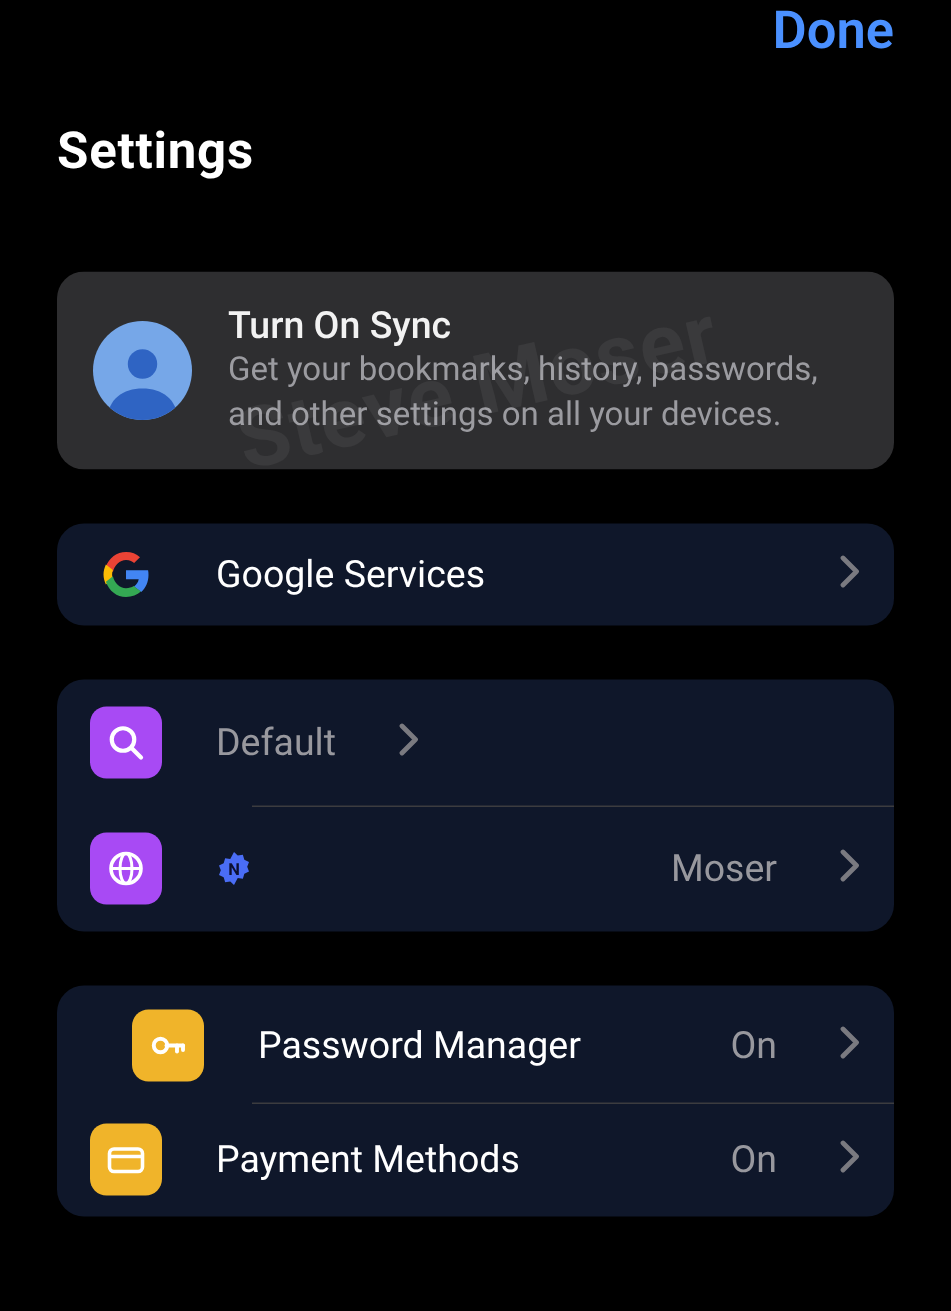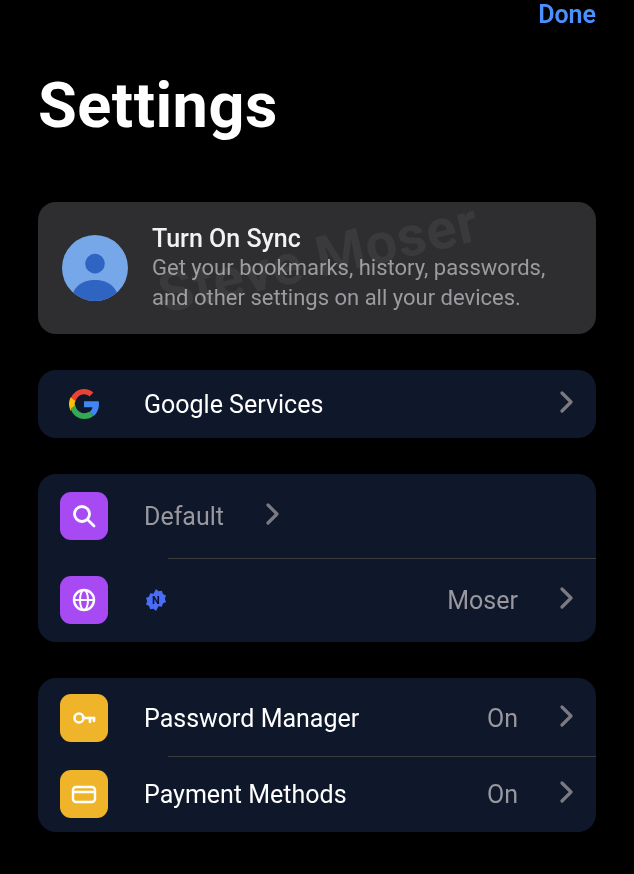--- a/index.html
+++ b/index.html
@@ -28,26 +28,26 @@
       z-index: 10;
       letter-spacing: 1px;
     }
     .header {
       display: flex;
       justify-content: flex-end;
       padding: 0 38px 0 0;
     }
     .done {
       color: #4a90ff;
-      font-size: 25px;
+      font-size: 35px;
       font-weight: 600;
       cursor: pointer;
     }
     .title {
-      font-size: 63px;
+      font-size: 34px;
       font-weight: 700;
       padding: 40px 38px 30px 38px;
       letter-spacing: 0.5px;
     }
     .groups {
       padding: 0 38px;
     }
     .group {
       background: #0f172a;
       border-radius: 18px;
@@ -234,21 +234,21 @@
       <div class="row-value">Moser</div>
       <span class="chevron">
         <svg width="14" height="22" viewBox="0 0 14 22">
             <path d="M2 2l9 9-9 9" stroke="#7a7a80" stroke-width="3.2" fill="none" stroke-linecap="round" stroke-linejoin="round"></path>
           </svg>
       </span>
     </div>
   </div>
 
   <div class="group" style="padding-bottom:4px;">
-    <div class="row" style="padding-top:16px;padding-bottom:14px;">
+    <div class="row" style="padding-top:16px;padding-bottom:14px;margin-left:28px;">
       <span class="icon-box amber">
         <svg width="30" height="30" viewBox="0 0 30 30">
             <circle cx="10" cy="15" r="4.5" fill="none" stroke="#fff" stroke-width="2.6"></circle>
             <line x1="14" y1="15" x2="25" y2="15" stroke="#fff" stroke-width="2.6" stroke-linecap="round"></line>
             <line x1="21" y1="15" x2="21" y2="19" stroke="#fff" stroke-width="2.6" stroke-linecap="round"></line>
             <line x1="25" y1="15" x2="25" y2="18" stroke="#fff" stroke-width="2.6" stroke-linecap="round"></line>
           </svg>
       </span>
       <div class="row-label">Password Manager</div>
       <div class="row-value">On</div>

